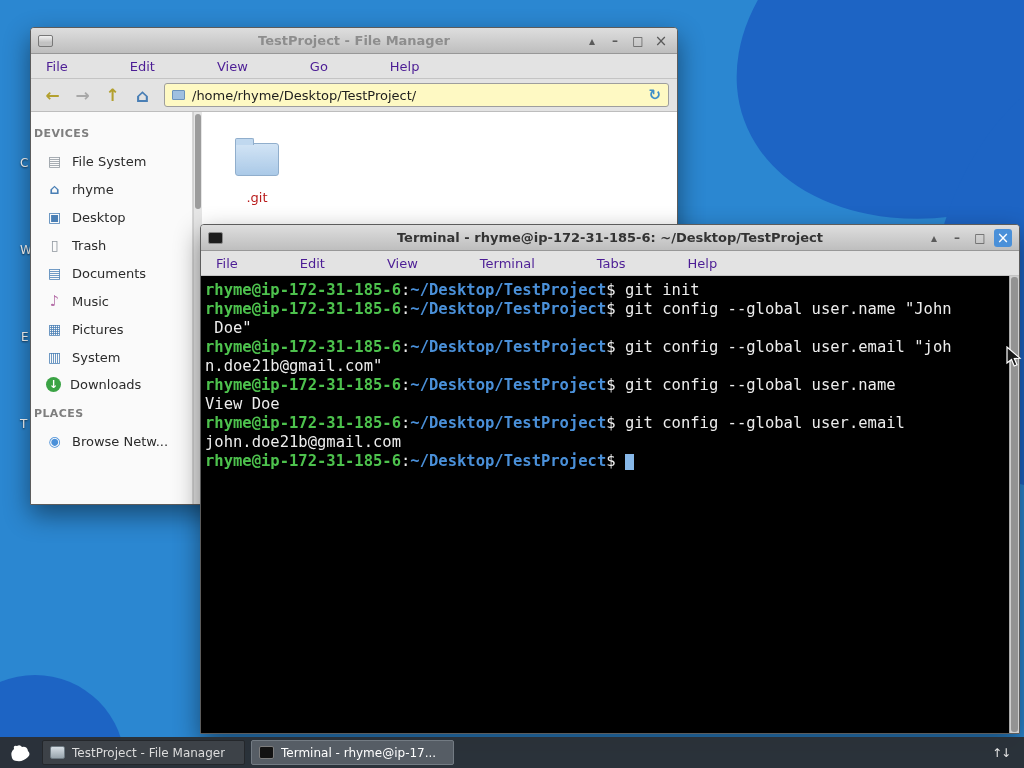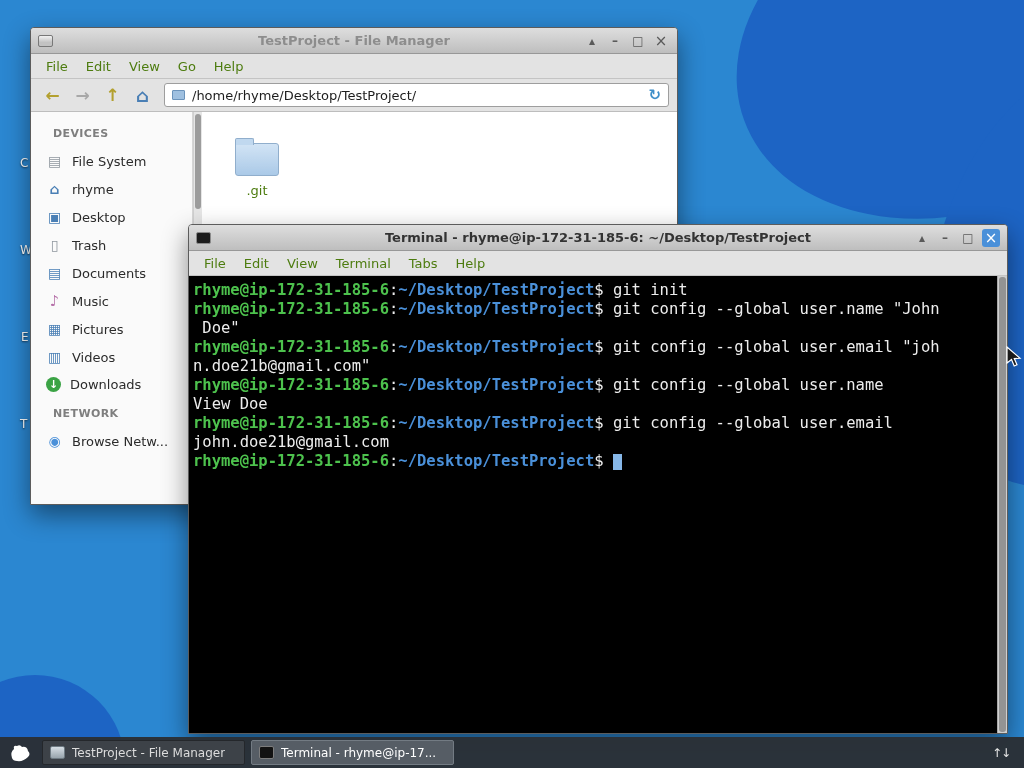--- a/index.html
+++ b/index.html
@@ -8,63 +8,63 @@
   .blob { position:absolute; background:#1d64c4; border-radius:50%; }
   #blob1 { left:730px; top:-130px; width:470px; height:340px; transform:rotate(-20deg); }
   #blob2 { left:935px; top:60px; width:270px; height:430px; transform:rotate(14deg); }
   #blob3 { left:-55px; top:675px; width:180px; height:180px; }
 
   .desk-letter { position:absolute; color:#fff; font-size:12px; text-shadow:0 1px 2px rgba(0,0,0,.65); z-index:0; }
   .dl0 { left:20px; top:156px; } .dl1 { left:20px; top:243px; } .dl2 { left:21px; top:330px; } .dl3 { left:20px; top:417px; }
 
   .window { position:absolute; border:1px solid #5c5c5c; border-radius:4px 4px 0 0; box-shadow:0 10px 26px rgba(0,0,0,.45); background:#e6e6e6; }
   #fm-window { left:30px; top:27px; width:648px; height:478px; z-index:1; }
-  #term-window { left:188px; top:224px; width:820px; height:510px; z-index:2; }
+  #term-window { left:200px; top:224px; width:820px; height:510px; z-index:2; }
 
   .titlebar { height:26px; background:linear-gradient(#dedede,#bebebe); border-bottom:1px solid #989898; display:flex; align-items:center; padding:0 7px; border-radius:3px 3px 0 0; position:relative; }
   .titlebar .title { position:absolute; left:0; right:0; text-align:center; font-size:13px; font-weight:bold; pointer-events:none; }
   #fm-window .title { color:#8d8d8d; }
   #term-window .title { color:#333; }
   .win-buttons { margin-left:auto; display:flex; gap:5px; z-index:1; }
   .win-btn { width:18px; height:18px; display:flex; align-items:center; justify-content:center; font-size:12px; color:#5a5a5a; }
   .btn-shade::before { content:"▴"; } .btn-min::before { content:"–"; font-weight:bold; }
   .btn-max::before { content:"□"; } .btn-close::before { content:"×"; font-size:15px; }
   .btn-close.active-close { background:#4a90d9; color:#fff; border-radius:3px; }
   .fm-win-icon { width:15px; height:12px; background:linear-gradient(#f2f2f2,#a8a8a8); border:1px solid #787878; border-radius:2px; box-shadow:inset 0 -4px 0 #c2c2c2; }
   .term-win-icon { width:15px; height:12px; background:#1c1c1c; border:1px solid #8a8a8a; border-radius:2px; }
 
-  .menubar { height:25px; background:#e3e3e3; border-bottom:1px solid #c4c4c4; display:flex; align-items:center; padding-left:6px; font-size:13px; color:#4d7c0f; }
+  .menubar { height:25px; background:#e3e3e3; border-bottom:1px solid #c4c4c4; display:flex; align-items:center; padding-left:6px; font-size:13px; color:#4c1d95;gap:44px; }
   .menu-item { padding:3px 9px; }
 
   .toolbar { height:33px; background:#e3e3e3; border-bottom:1px solid #bdbdbd; display:flex; align-items:center; gap:3px; padding:0 8px; }
   .tool-btn { width:27px; height:25px; display:flex; align-items:center; justify-content:center; font-size:17px; font-weight:bold; border-radius:3px; }
   .arrow-on { color:#b3a02f; } .arrow-off { color:#a8a8a8; } .home-glyph { color:#4a7fb5; font-size:18px; }
-  .pathbar { flex:1; height:24px; background:#ffffff; border:1px solid #9e9e9e; border-radius:3px; display:flex; align-items:center; padding:0 7px; font-size:13px; color:#1d1d1d; gap:7px; margin-left:5px; }
+  .pathbar { flex:1; height:24px; background:#fef9c3; border:1px solid #9e9e9e; border-radius:3px; display:flex; align-items:center; padding:0 7px; font-size:13px; color:#1d1d1d; gap:7px; margin-left:5px; }
   .folder-mini { width:13px; height:10px; background:#9fc0e0; border:1px solid #6b93bb; border-radius:1px; flex:none; }
   .refresh-glyph { margin-left:auto; color:#3f8fc9; font-size:15px; font-weight:bold; }
 
   .fm-body { display:flex; height:392px; background:#fff; }
   .sidebar { width:162px; background:#fafafa; border-right:1px solid #d6d6d6; padding-top:6px; overflow:hidden; }
-  .sb-header { font-size:11px; font-weight:bold; color:#7e7e7e; padding:9px 22px 7px; letter-spacing:.4px; }
+  .sb-header { font-size:11px; font-weight:bold; color:#7e7e7e; padding:9px 3px 7px; letter-spacing:.4px; }
   .sb-item { display:flex; align-items:center; gap:9px; padding:6px 4px 6px 15px; font-size:13px; color:#2b2b2b; }
   .sb-icon { width:17px; height:16px; text-align:center; font-size:14px; line-height:16px; flex:none; }
   .i-drive-icon { color:#8f979e; } .i-home-icon { color:#4a7fb5; font-weight:bold; }
   .i-desktop-icon { color:#4a7fb5; } .i-trash-icon { color:#8f979e; }
   .i-documents-icon { color:#4a7fb5; } .i-music-icon { color:#b56fa8; font-size:15px; }
   .i-pictures-icon { color:#4a7fb5; } .i-videos-icon { color:#4a7fb5; }
   .i-downloads-icon { background:#3ba345; color:#fff; border-radius:50%; width:15px; height:15px; line-height:15px; font-size:11px; font-weight:bold; }
   .i-network-icon { color:#4a90d9; }
   .fm-scroll { width:9px; background:#e6e6e6; border-left:1px solid #d0d0d0; position:relative; }
   .fm-thumb { position:absolute; top:2px; left:1px; width:6px; height:95px; background:#9c9c9c; border-radius:3px; }
   .fm-files { flex:1; background:#fff; padding:24px 0 0 20px; display:flex; gap:28px; align-items:flex-start; }
   .file-tile { width:70px; text-align:center; }
   .folder-icon-big { width:44px; height:33px; position:relative; background:linear-gradient(#c3dbf2,#8fb8e0); border:1px solid #6b93bb; border-radius:2px 3px 3px 3px; margin:7px auto 0; }
   .folder-icon-big::before { content:""; position:absolute; top:-6px; left:-1px; width:17px; height:6px; background:#accbea; border:1px solid #6b93bb; border-bottom:none; border-radius:2px 2px 0 0; }
   .folder-icon-big.dim { opacity:.75; }
-  .file-label { font-size:13px; color:#4d7c0f; margin-top:7px; }
+  .file-label { font-size:13px; color:#b91c1c; margin-top:14px; }
 
   .term-body { position:absolute; top:51px; bottom:0; left:0; right:10px; background:#000; padding:5px 0 0 4px; font-family:"DejaVu Sans Mono", monospace; font-size:15.5px; overflow:hidden; }
   .term-scroll { position:absolute; top:51px; bottom:0; right:0; width:10px; background:#cfcfcf; border-left:1px solid #a8a8a8; }
   .term-thumb { position:absolute; top:1px; left:1px; width:7px; bottom:1px; background:#939393; border-radius:3px; }
   .tline { white-space:pre; line-height:19px; height:19px; color:#ededed; }
   .seg-user { color:#4dc24d; font-weight:bold; }
   .seg-path { color:#4a90d9; font-weight:bold; }
   .seg-sep, .seg-text { color:#ededed; }
   .cursor-block { display:inline-block; width:9px; height:16px; background:#86b7e8; vertical-align:text-bottom; }
 
@@ -150,27 +150,27 @@
           <div class="sb-item">
             <span class="sb-icon i-music-icon">♪</span>
             <span>Music</span>
           </div>
           <div class="sb-item">
             <span class="sb-icon i-pictures-icon">▦</span>
             <span>Pictures</span>
           </div>
           <div class="sb-item">
             <span class="sb-icon i-videos-icon">▥</span>
-            <span>Videos</span>
+            <span>System</span>
           </div>
           <div class="sb-item">
             <span class="sb-icon i-downloads-icon">↓</span>
             <span>Downloads</span>
           </div>
-          <div class="sb-header">NETWORK</div>
+          <div class="sb-header">PLACES</div>
           <div class="sb-item">
             <span class="sb-icon i-network-icon">◉</span>
             <span>Browse Netw...</span>
           </div>
         </div>
       <div class="fm-scroll">
           <div class="fm-thumb"></div>
         </div>
       <div class="fm-files" id="fm-files">
           <div class="file-tile">

